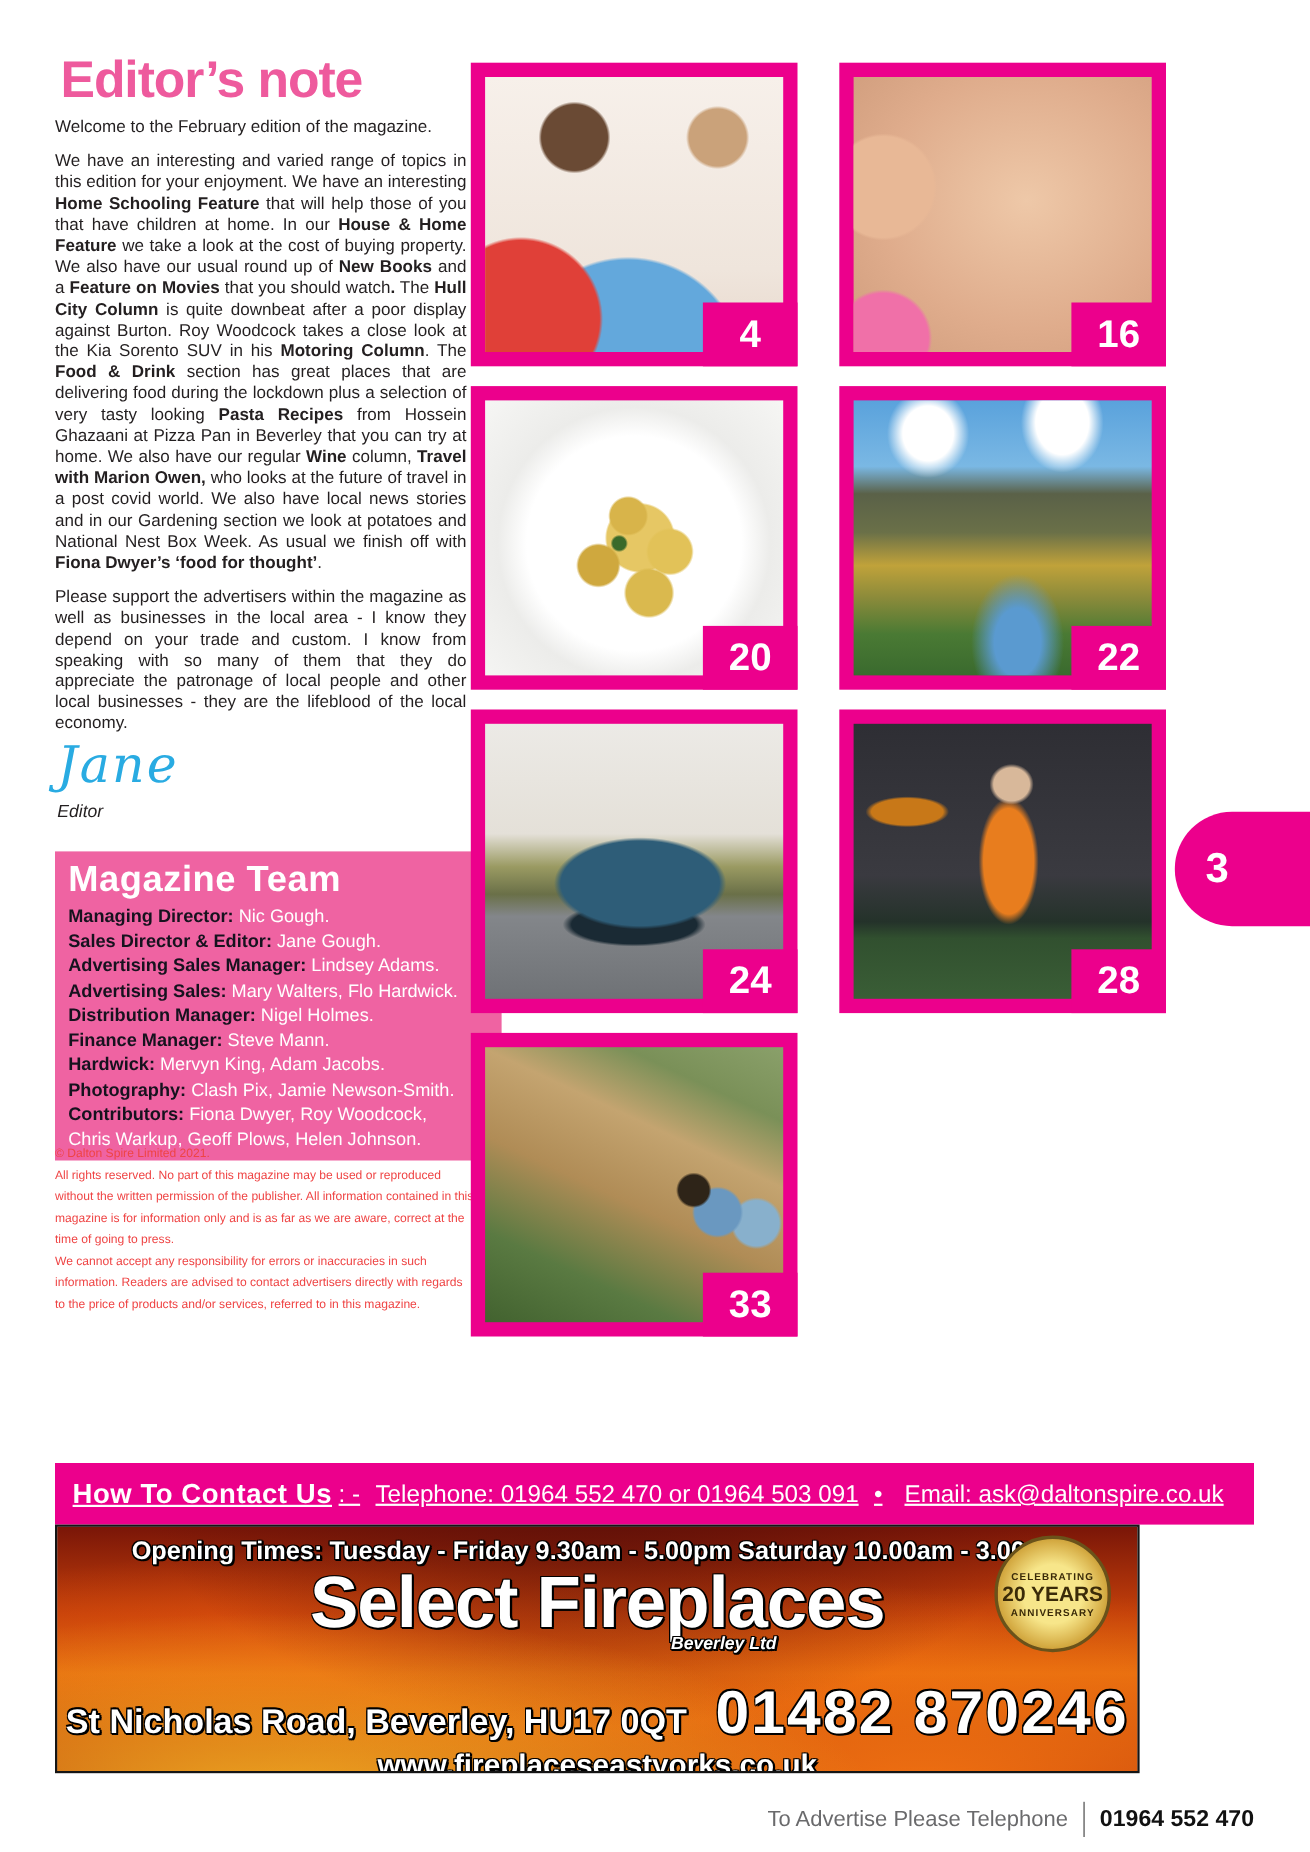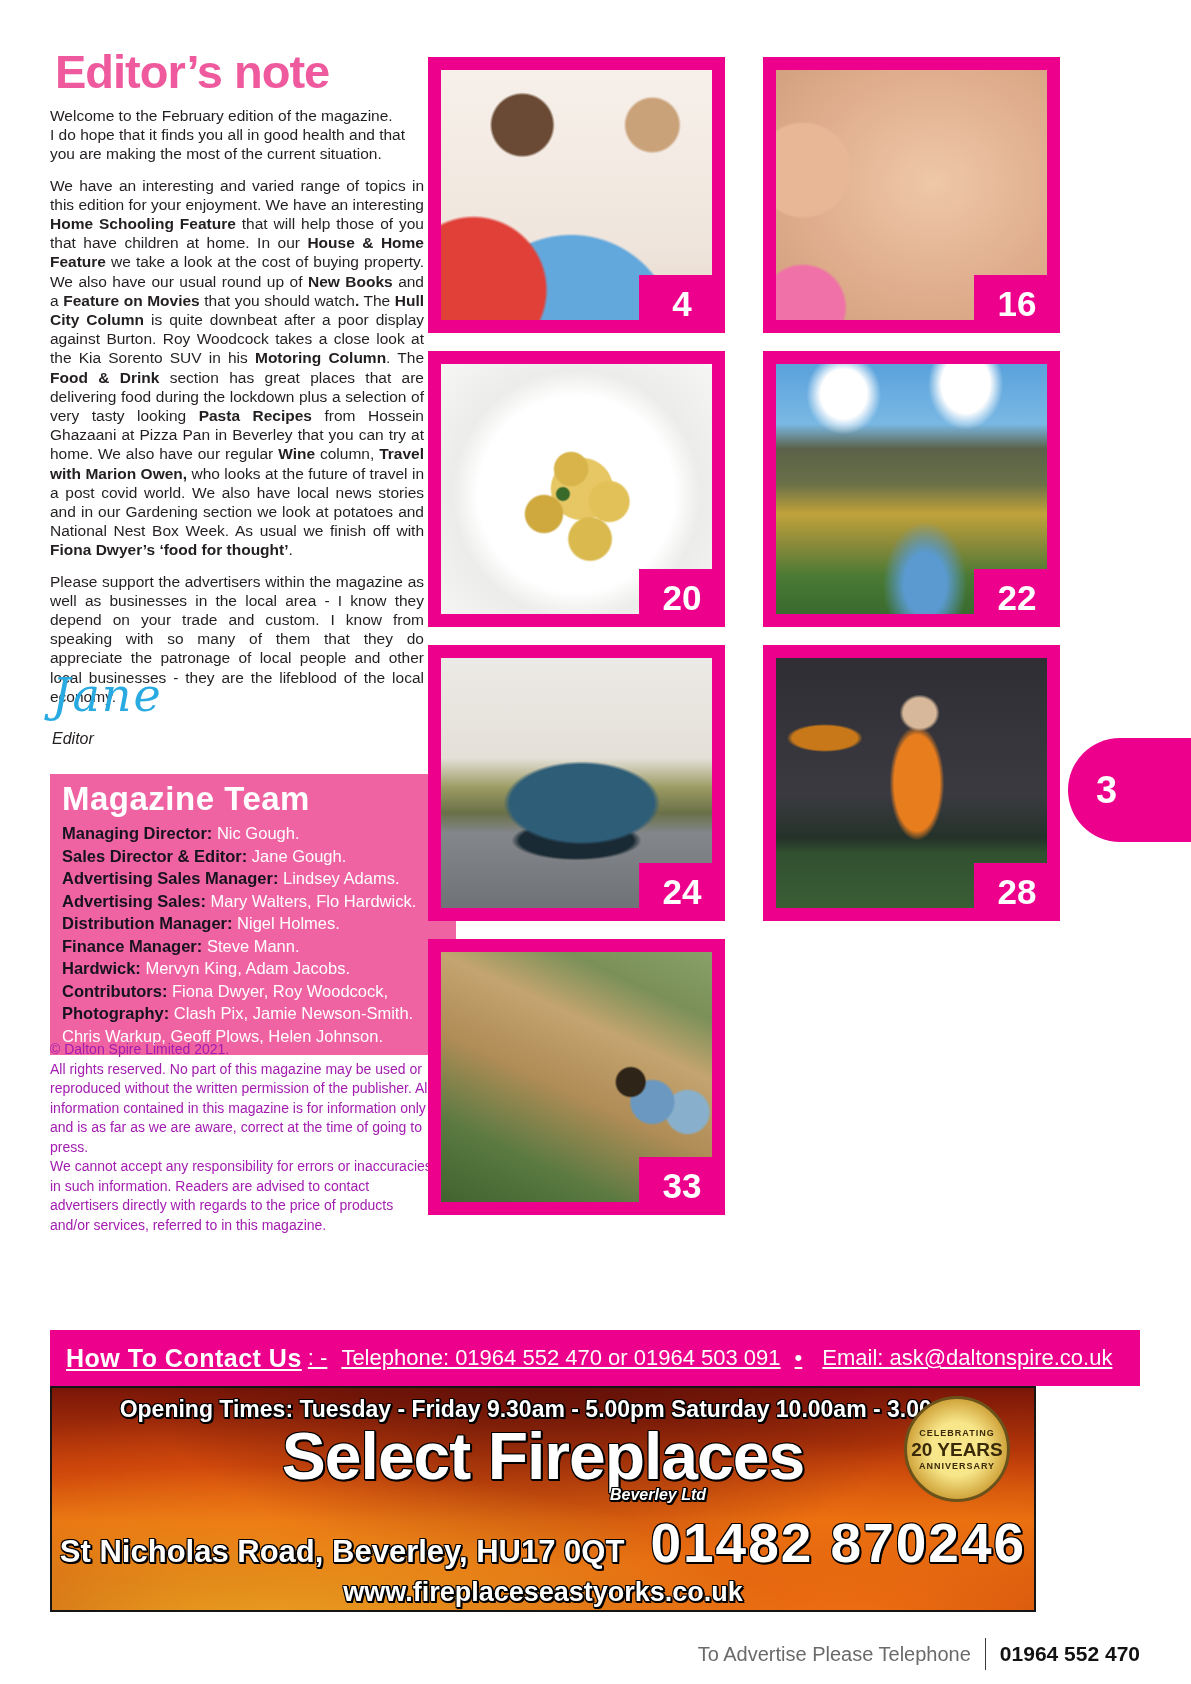--- a/index.html
+++ b/index.html
@@ -24,21 +24,21 @@
   .sig-role{position:absolute;left:52px;top:730px;font-style:italic;font-size:16px;color:var(--ink);}
 
   
   .team-box{position:absolute;left:50px;top:774px;width:406px;background:var(--pink);padding:6px 12px 8px 12px;}
   .team-title{font-size:33px;font-weight:bold;color:#ffffff;letter-spacing:.5px;margin-bottom:4px;}
   .team-row{font-size:16.5px;line-height:22.5px;}
   .team-row .lbl{font-weight:bold;color:#16121e;}
   .team-row .val{color:#ffffff;}
 
   
-  .legal{position:absolute;left:50px;top:1040px;width:382px;font-size:14px;line-height:19.5px;color:#a21caf;}
+  .legal{position:absolute;left:50px;top:1040px;width:382px;font-size:11px;line-height:19.5px;color:#ef4444;}
   .legal div{margin:0;}
 
   
   .grid{position:absolute;left:428px;top:57px;display:grid;grid-template-columns:297px 297px;grid-auto-rows:276px;column-gap:38px;row-gap:18px;}
   .card{position:relative;background:var(--magenta);padding:13px;}
   .photo{width:100%;height:100%;}
   .ptab{position:absolute;right:0;bottom:0;width:86px;height:58px;background:var(--magenta);display:flex;align-items:center;justify-content:center;}
   .ptab span{color:#fff;font-weight:bold;font-size:35px;}
 
   .ph-kids{background:
@@ -102,21 +102,21 @@
       radial-gradient(ellipse at 20% 120%, rgba(255,200,40,.9), transparent 50%),
       radial-gradient(ellipse at 50% -20%, rgba(90,15,8,.85), transparent 60%),
       radial-gradient(ellipse at 80% 110%, rgba(255,130,20,.85), transparent 55%),
       radial-gradient(ellipse at 35% 50%, rgba(235,90,15,.7), transparent 60%),
       linear-gradient(180deg,#7a1608,#c23f0a 35%,#e2690e 60%,#b02c08);
     display:flex;flex-direction:column;align-items:center;color:#fff;}
   .outline{text-shadow:2px 2px 0 #000,-1px -1px 0 #000,1px -1px 0 #000,-1px 1px 0 #000,2px 0 0 #000,0 2px 0 #000;}
   .ad-times{margin-top:8px;font-size:23px;font-weight:bold;}
   .ad-name{margin-top:2px;font-size:66px;font-weight:bold;line-height:.95;letter-spacing:-1px;}
   .ad-sub{font-size:16px;font-style:italic;font-weight:bold;margin-left:230px;margin-top:-2px;}
-  .ad-addr-row{display:flex;align-items:baseline;gap:26px;margin-top:7px;}
+  .ad-addr-row{display:flex;align-items:baseline;gap:26px;margin-top:20px;}
   .ad-addr{font-size:31px;font-weight:bold;}
   .ad-phone{font-size:55px;font-weight:bold;letter-spacing:2px;}
   .ad-web{font-size:27px;font-weight:bold;margin-top:2px;}
   .badge{position:absolute;right:24px;top:8px;width:106px;height:106px;border-radius:50%;
     background:radial-gradient(circle,#f7e68a 0 38%,#d4aa42 68%,#8a6a1e);
     border:3px solid #6a521a;display:flex;flex-direction:column;align-items:center;justify-content:center;color:#3a2a08;text-align:center;}
   .badge .b-top,.badge .b-bot{font-size:9px;font-weight:bold;letter-spacing:1px;}
   .badge .b-mid{font-size:19px;font-weight:bold;line-height:1;margin:2px 0;}
 
   
@@ -126,39 +126,39 @@
   .footer .f-phone{font-weight:bold;font-size:21px;color:#111;padding-left:14px;}
 </style>
 </head>
 <body>
 
 <div class="page">
 
   <h1 class="title">Editor’s note</h1>
 
   <div class="left-col" id="paragraphs">
-      <p><span>Welcome to the February edition of the magazine.</span><br><span>I do hope that it finds you all in good health and that you are making the most of the current situation.</span></p>
+      <p><span>Welcome to the February edition of the magazine.</span><br></p>
       <p class="just"><span>We have an interesting and varied range of topics in this edition for your enjoyment. We have an interesting </span><b>Home Schooling Feature</b><span> that will help those of you that have children at home. In our </span><b>House &amp; Home Feature</b><span> we take a look at the cost of buying property. We also have our usual round up of </span><b>New Books</b><span> and a </span><b>Feature on Movies</b><span> that you should watch</span><b>.</b><span> The </span><b>Hull City Column</b><span> is quite downbeat after a poor display against Burton.   Roy Woodcock takes a close look at the Kia Sorento SUV in his </span><b>Motoring Column</b><span>. The </span><b>Food &amp; Drink</b><span> section has great places that are delivering food during the lockdown plus a selection of very tasty looking </span><b>Pasta Recipes</b><span> from Hossein Ghazaani at Pizza Pan in Beverley that you can try at home. We also have our regular </span><b>Wine</b><span> column, </span><b>Travel with Marion Owen,</b><span> who looks at the future of travel in a post covid world. We also have local news stories and in our Gardening section we look at potatoes and National Nest Box Week. As usual we finish off with </span><b>Fiona Dwyer’s ‘food for thought’</b><span>.</span></p>
       <p class="just"><span>Please support the advertisers within the magazine as well as businesses in the local area - I know they depend on your trade and custom. I know from speaking with so many of them that they do appreciate the patronage of local people and other local businesses - they are the lifeblood of the local economy.</span></p>
     </div>
 
   <div class="signature">Jane</div>
   <div class="sig-role">Editor</div>
 
   <div class="team-box">
     <div class="team-title">Magazine Team</div>
     <div class="team-row"><span class="lbl">Managing Director:</span> <span class="val">Nic Gough.</span></div>
     <div class="team-row"><span class="lbl">Sales Director &amp; Editor:</span> <span class="val">Jane Gough.</span></div>
     <div class="team-row"><span class="lbl">Advertising Sales Manager:</span> <span class="val">Lindsey Adams.</span></div>
     <div class="team-row"><span class="lbl">Advertising Sales:</span> <span class="val">Mary Walters, Flo Hardwick.</span></div>
     <div class="team-row"><span class="lbl">Distribution Manager:</span> <span class="val">Nigel Holmes.</span></div>
     <div class="team-row"><span class="lbl">Finance Manager:</span> <span class="val">Steve Mann.</span></div>
     <div class="team-row"><span class="lbl">Hardwick:</span> <span class="val">Mervyn King, Adam Jacobs.</span></div>
+    <div class="team-row"><span class="lbl">Photography:</span> <span class="val">Clash Pix,  Jamie Newson-Smith.</span></div>
     <div class="team-row"><span class="lbl">Contributors:</span> <span class="val">Fiona Dwyer, Roy Woodcock,</span></div>
-    <div class="team-row"><span class="lbl">Photography:</span> <span class="val">Clash Pix,  Jamie Newson-Smith.</span></div>
     <div class="team-row"><span class="val">Chris Warkup, Geoff Plows, Helen Johnson.</span></div>
   </div>
 
   <div class="legal">
     <div>© Dalton Spire Limited 2021.</div>
     <div>All rights reserved. No part of this magazine may be used or reproduced without the written permission of the publisher. All information contained in this magazine is for information only and is as far as we are aware, correct at the time of going to press.</div>
     <div>We cannot accept any responsibility for errors or inaccuracies in such information. Readers are advised to contact advertisers directly with regards to the price of products and/or services, referred to in this magazine.</div>
   </div>
 
   <div class="grid">

